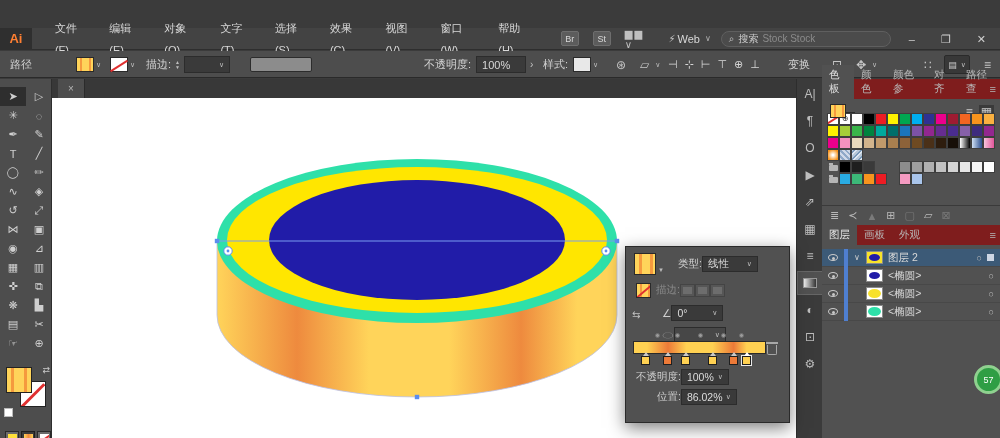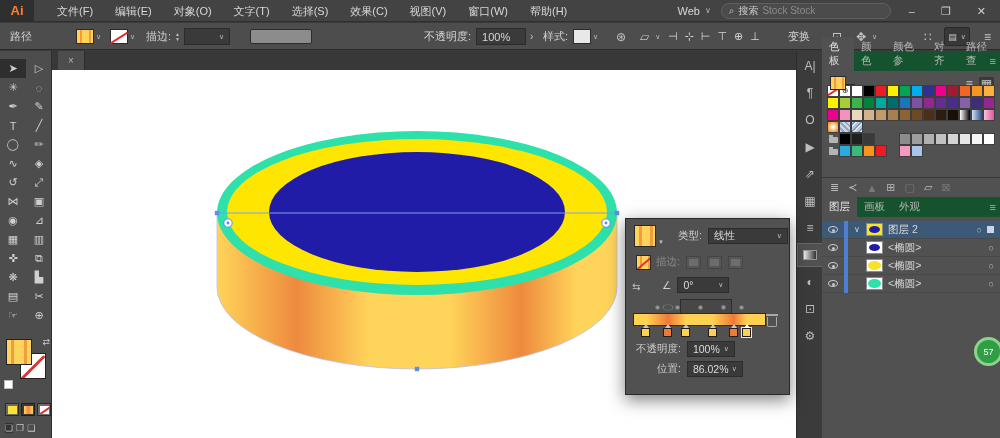--- a/index.html
+++ b/index.html
@@ -1,18 +1,18 @@
 <!DOCTYPE html>
 <html><head>
 <meta charset="utf-8">
 <style>
   * { margin:0; padding:0; box-sizing:border-box; }
   html,body { width:1000px; height:438px; overflow:hidden; }
   body { font-family:"Liberation Sans","DejaVu Sans",sans-serif; background:#3b3b3b; color:#d6d6d6; font-size:11px; position:relative; }
-  #app { position:absolute; inset:0; }
+  #app { position:absolute; inset:0;margin-top:28px; }
 
   
   .menubar { position:absolute; left:0; top:0; width:1000px; height:22px; background:#434343; border-bottom:1px solid #2e2e2e; display:flex; align-items:center; }
   .ai-logo { width:34px; height:22px; background:#2f2f2f; color:#ff7f32; font-weight:bold; font-size:13px; display:flex; align-items:center; justify-content:center; }
   .menus { display:flex; margin-left:12px; gap:0; }
   .menu-item { padding:0 11px; line-height:22px; color:#d8d8d8; font-size:11px; cursor:default; }
   .mb-icons { display:flex; align-items:center; gap:14px; margin-left:18px; }
   .appicon { width:20px; height:15px; background:#5c5c5c; border:1px solid #6e6e6e; border-radius:2px; color:#d8d8d8; font-size:9px; display:flex; align-items:center; justify-content:center; }
   .ws-icon { color:#c0c0c0; font-size:10px; letter-spacing:2px; }
   .mb-right { margin-left:auto; display:flex; align-items:center; gap:10px; padding-right:6px; }
@@ -74,21 +74,21 @@
   .canvas svg { position:absolute; left:0; top:0; }
 
   
   .dockstrip { position:absolute; left:796px; top:51px; width:26px; height:387px; background:#3b3b3b; border-left:1px solid #2d2d2d; }
   .dock-icon { width:26px; height:24px; display:flex; align-items:center; justify-content:center; color:#bdbdbd; font-size:12px; margin-top:3px; }
   .dock-icon.active { background:#515151; border:1px solid #666; }
   .dock-grad { width:14px; height:10px; border:1px solid #999; background:linear-gradient(90deg,#eee,#333); }
 
   
   .rpanel { position:absolute; left:822px; width:178px; background:#515151; }
-  .ptabs { height:20px; background:#14532d; display:flex; align-items:flex-end; position:relative; }
+  .ptabs { height:20px; background:#7f1d1d; display:flex; align-items:flex-end; position:relative; }
   .ptab { padding:3px 7px 3px; font-size:10.5px; color:#b9b9b9; }
   .ptab.active { background:#515151; color:#e2e2e2; }
   .pmenu { position:absolute; right:4px; top:4px; color:#b5b5b5; font-size:11px; }
   .swpanel { top:51px; height:146px; }
   .sw-head { position:relative; height:32px; }
   .sw-fs-fill { position:absolute; left:8px; top:5px; width:16px; height:14px; border:1px solid #2a2a2a; background:repeating-linear-gradient(90deg,#ffd45a 0 3px,#f59a3e 3px 5px,#ffd45a 5px 8px); z-index:2; }
   .sw-fs-stroke { position:absolute; left:17px; top:13px; width:16px; height:14px; border:1px solid #2a2a2a; background:#fff; overflow:hidden; }
   .sw-fs-stroke::after { content:""; position:absolute; left:-3px; right:-3px; top:50%; height:2px; background:#e03030; transform:rotate(-38deg); }
   .viewicons { position:absolute; right:6px; top:6px; display:flex; gap:6px; }
   .viewicons span { color:#c9c9c9; font-size:12px; }
@@ -134,21 +134,21 @@
   .fp-tabs { height:18px; background:#3d3d3d; display:flex; align-items:flex-end; }
   .fp-tab { padding:2px 5px; font-size:10px; color:#b5b5b5; white-space:nowrap; }
   .fp-tab.active { background:#515151; color:#e4e4e4; }
   .fp-over { margin-left:auto; color:#b5b5b5; font-size:9px; padding:2px 5px; }
   .fp-body { position:relative; height:158px; }
   .gswatch { position:absolute; left:8px; top:6px; width:22px; height:22px; border:1px solid #2a2a2a;
     background:repeating-linear-gradient(90deg,#ffd45a 0 4px,#f59a3e 4px 7px,#ffd45a 7px 11px); }
   .gswatch-dd { position:absolute; left:32px; top:20px; font-size:6px; color:#bbb; }
   .gstroke { position:absolute; left:10px; top:36px; width:15px; height:15px; border:1px solid #2a2a2a; background:repeating-linear-gradient(90deg,#ffd45a 0 3px,#f59a3e 3px 5px,#ffd45a 5px 8px); overflow:hidden; }
   .gstroke::after { content:""; position:absolute; left:-3px; right:-3px; top:50%; height:2px; background:#e03030; transform:rotate(-40deg); }
-  .fp-row { position:absolute; display:flex; align-items:center; gap:6px; }
+  .fp-row { position:absolute; display:flex; align-items:center; gap:0; }
   .fp-label { color:#cfcfcf; font-size:10.5px; }
   .fp-label.dim { color:#8a8a8a; }
   .fp-dd { background:#3a3a3a; border:1px solid #2c2c2c; height:16px; display:flex; align-items:center; justify-content:space-between; padding:0 5px; color:#dcdcdc; font-size:10.5px; }
   .fp-dd.dim { color:#777; background:#474747; }
   .strokebtn { width:15px; height:13px; background:#565656; border:1px solid #444; position:relative; }
   .strokebtn::after { content:""; position:absolute; inset:2px; background:#6d6d6d; }
   .revicon { position:absolute; left:7px; top:84px; color:#c0c0c0; font-size:10px; }
   .gbar-wrap { position:absolute; left:7px; top:86px; width:146px; height:46px; }
   .midpt { position:absolute; top:0; width:5px; height:5px; background:#9a9a9a; border:1px solid #6d6d6d; border-radius:50%; }
   .gbar { position:absolute; left:0; top:8px; width:133px; height:13px; border:1px solid #2a2a2a; }
@@ -172,20 +172,26 @@
     <div class="menus" id="menus">
         <div class="menu-item" role="menuitem">文件(F)</div>
         <div class="menu-item" role="menuitem">编辑(E)</div>
         <div class="menu-item" role="menuitem">对象(O)</div>
         <div class="menu-item" role="menuitem">文字(T)</div>
         <div class="menu-item" role="menuitem">选择(S)</div>
         <div class="menu-item" role="menuitem">效果(C)</div>
         <div class="menu-item" role="menuitem">视图(V)</div>
         <div class="menu-item" role="menuitem">窗口(W)</div>
         <div class="menu-item" role="menuitem">帮助(H)</div>
+      </div>
+    <div class="mb-icons" id="mbicons">
+        <div class="appicon">Br</div>
+        <div class="appicon">St</div>
+        <div class="ws-icon">▆▆ ∨</div>
+        <div class="ws-icon">⚡</div>
       </div>
     <div class="mb-right">
       <div class="workspace">
         <span>Web</span>
         <span class="chev">∨</span>
       </div>
       <div class="searchbox">
         <span class="mag">⌕</span>
         <span class="s1">搜索</span>
         <span class="s2">Stock Stock</span>
@@ -571,21 +577,21 @@
       </div>
   </div>
 
   <div class="floatpanel">
     <div class="fp-body">
       <div class="gswatch"></div>
       <span class="gswatch-dd">▼</span>
       <div class="gstroke"></div>
       <div class="fp-row" style="left:52px;top:9px">
         <span class="fp-label">类型:</span>
-        <div class="fp-dd" style="width:80px">
+        <div class="fp-dd" style="width:56px">
           <span>线性</span>
             <span class="ddchev">∨</span>
         </div>
       </div>
       <div class="fp-row" style="left:30px;top:36px">
         <span class="fp-label dim">描边:</span>
         <span class="strokebtn"></span>
         <span class="strokebtn"></span>
         <span class="strokebtn"></span>
       </div>

